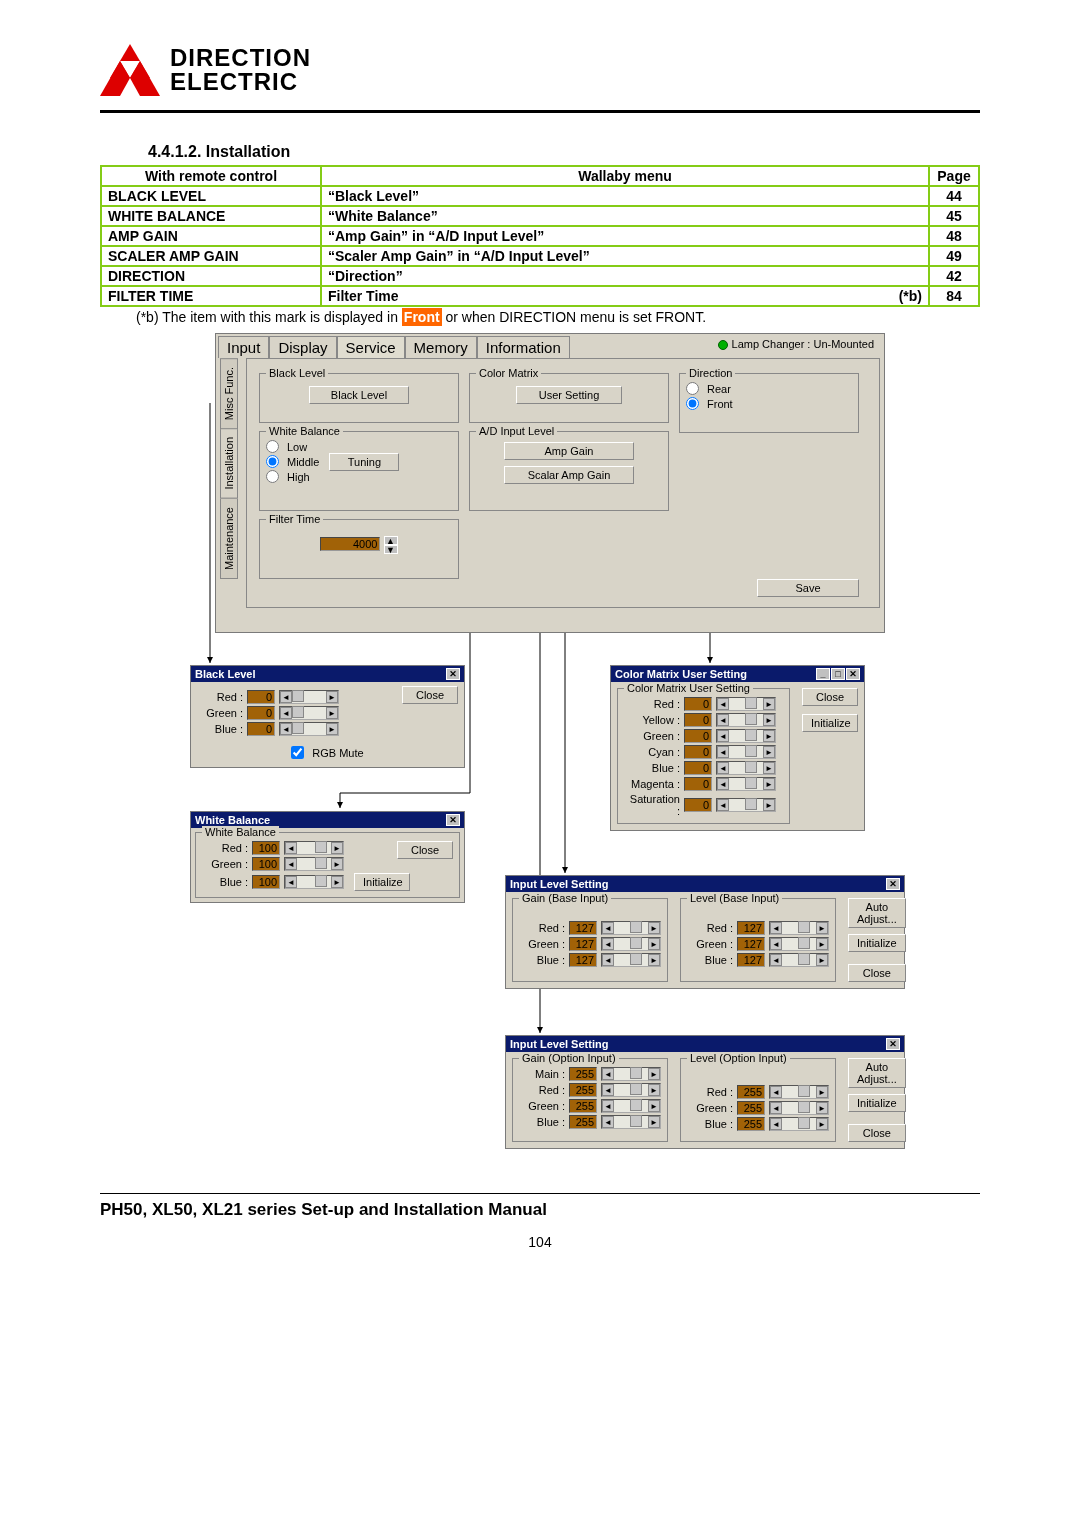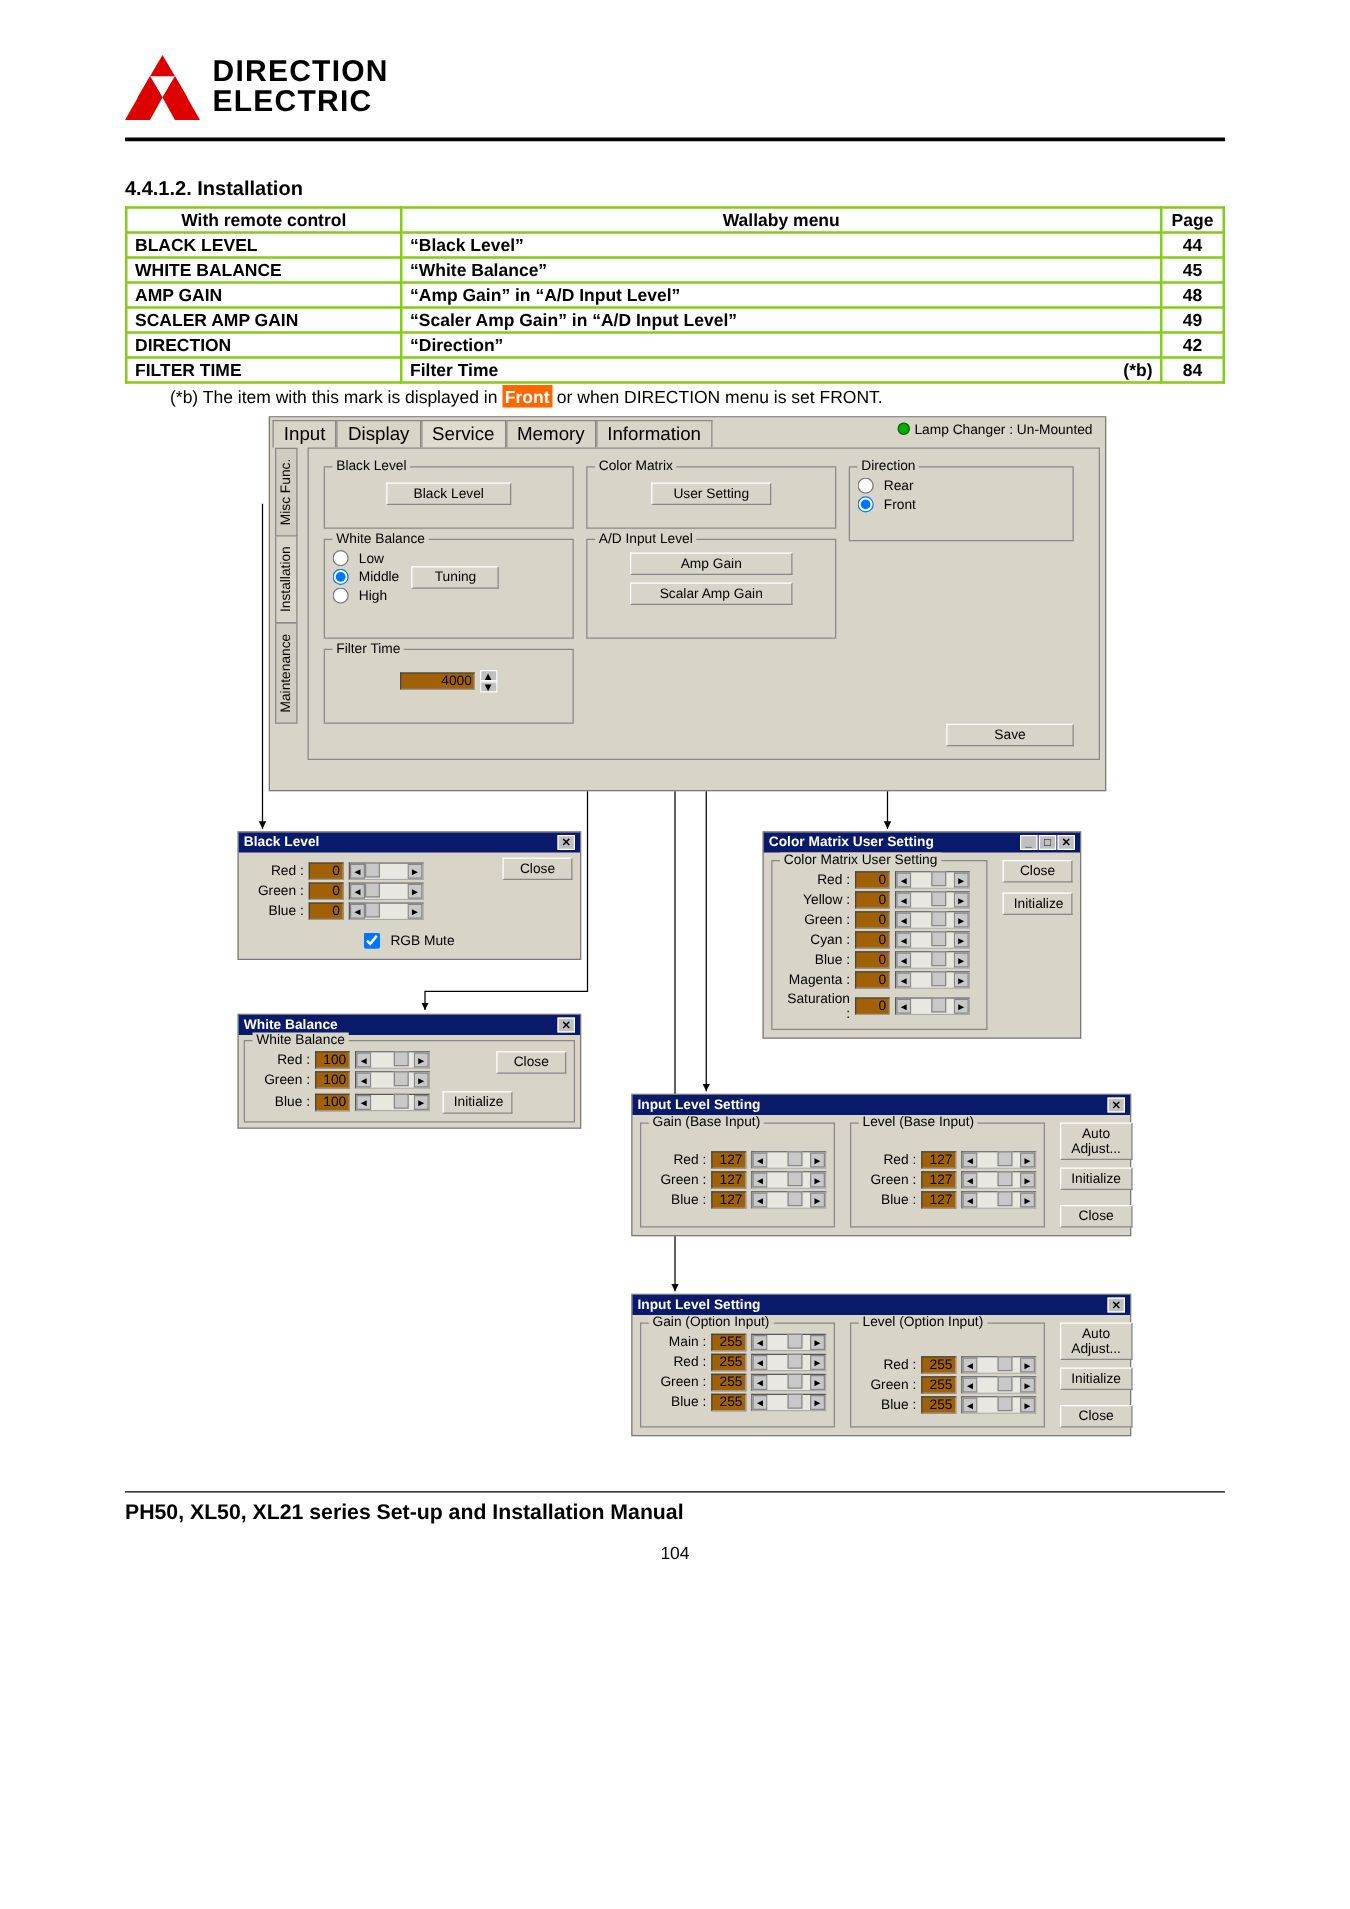--- a/index.html
+++ b/index.html
@@ -4,21 +4,21 @@
 <style>
   * { box-sizing: border-box; margin: 0; padding: 0; }
   body { font-family: Arial, sans-serif; font-size: 14px; background: #fff; width: 1080px; }
   .page { padding: 40px 100px 20px 100px; }
   .logo-bar { display: flex; align-items: center; gap: 10px; margin-bottom: 10px; }
   .logo-mark { width: 60px; height: 60px; position: relative; }
   .logo-mark svg { width: 100%; height: 100%; }
   .logo-text { font-weight: bold; font-size: 24px; letter-spacing: 1px; line-height: 1; }
   hr.thick { border: none; border-top: 3px solid #000; margin-bottom: 30px; }
   hr.thin { border: none; border-top: 1.5px solid #000; margin-top: 30px; }
-  .section-title { font-weight: bold; font-size: 16px; margin-bottom: 4px; }
+  .section-title { font-weight: bold; font-size: 16px; margin-bottom: 4px; margin-left: 48px; }
   table.ref { width: 100%; border-collapse: collapse; font-size: 14px; }
   table.ref th, table.ref td { border: 2px solid #84cc16; padding: 1px 6px; text-align: left; font-weight: bold; }
   table.ref th { text-align: center; }
   table.ref td.page, table.ref th.page { text-align: center; width: 50px; }
   .note { margin-top: 2px; font-size: 14px; margin-left: 36px; }
   .front-tag { background: #ff6600; color: #fff; font-weight: bold; padding: 1px 2px; }
   .diagram { position: relative; width: 700px; height: 830px; margin: 8px auto 0 auto; }
   .win { position: absolute; background: #d8d4c8; border: 1px solid #7a7a7a; font-size: 11px; }
   .win .titlebar { background: #0a1a6b; color: #fff; padding: 2px 4px; font-weight: bold; display: flex; align-items: center; justify-content: space-between; height: 16px; }
   .titlebar .tb-btns { display: flex; gap: 1px; }
@@ -35,21 +35,21 @@
   .row label { width: 46px; text-align: right; font-size: 11px; }
   .radio, .check { margin-right: 4px; }
   .tabs-top { display: flex; padding: 2px 2px 0 2px; background: #d8d4c8; }
   .tab-t { padding: 2px 8px; border: 1px solid #888; border-bottom: none; background: #d8d4c8; font-size: 15px; }
   .tab-t.active { background: #e0ddd0; }
   .vtabs { position: absolute; left: 4px; top: 24px; display: flex; flex-direction: column-reverse; }
   .vtab { writing-mode: vertical-rl; transform: rotate(180deg); padding: 8px 2px; border: 1px solid #888; font-size: 11px; background: #d0ccc0; margin-bottom: -1px; }
   .vtab.active { background: #d8d4c8; }
   .main-area { position: absolute; left: 30px; right: 4px; top: 24px; bottom: 24px; border: 1px solid #888; background: #d8d4c8; }
   .statusbar { position: absolute; left: 0; right: 0; bottom: 0; height: 20px; border-top: 1px solid #888; background: #d0ccc0; padding: 2px 6px; font-size: 11px; display:flex; justify-content:space-between; align-items:center;}
-  .lamp-row { position: absolute; top: 4px; right: 10px; font-size: 11px; display: flex; align-items: flex-start; gap: 4px; }
+  .lamp-row { position: absolute; top: 4px; right: 10px; font-size: 11px; display: flex; align-items: flex-end; gap: 4px; }
   .lamp-dot { width: 10px; height: 10px; border-radius: 50%; background: #00b000; border: 1px solid #006000; }
   svg.connector { position: absolute; top: 0; left: 0; width: 700px; height: 830px; pointer-events: none; }
   .footer { font-weight: bold; font-size: 17px; margin-top: 6px; }
   .pagenum { text-align: center; margin-top: 14px; font-size: 14px; }
   .resize-grip { text-align:right; padding-right:2px; color:#888;}
 </style>
 </head>
 <body>
 
 <div class="page">
@@ -188,21 +188,21 @@
             <input class="input-num" style="width: 60px;" value="4000">
             <span style="display:inline-flex; flex-direction:column; vertical-align:middle;">
               <span class="tb-btn" style="height:9px">▲</span>
               <span class="tb-btn" style="height:9px">▼</span>
             </span>
           </div>
         </div>
         <div class="group" style="position:absolute; left:216px; top:8px; width:200px; height:50px;">
           <span class="legend">Color Matrix</span>
           <div style="text-align:center; padding-top:6px;">
-            <span class="btn" style="width:96px">User Setting</span>
+            <span class="btn" style="width:106px">User Setting</span>
           </div>
         </div>
         <div class="group" style="position:absolute; left:216px; top:66px; width:200px; height:80px;">
           <span class="legend">A/D Input Level</span>
           <div style="text-align:center; padding-top:4px;">
             <div><span class="btn" style="width:130px; margin-bottom:6px;">Amp Gain</span></div>
             <div><span class="btn" style="width:130px">Scalar Amp Gain</span></div>
           </div>
         </div>
         <div class="group" style="position:absolute; left:426px; top:8px; width:180px; height:60px;">

